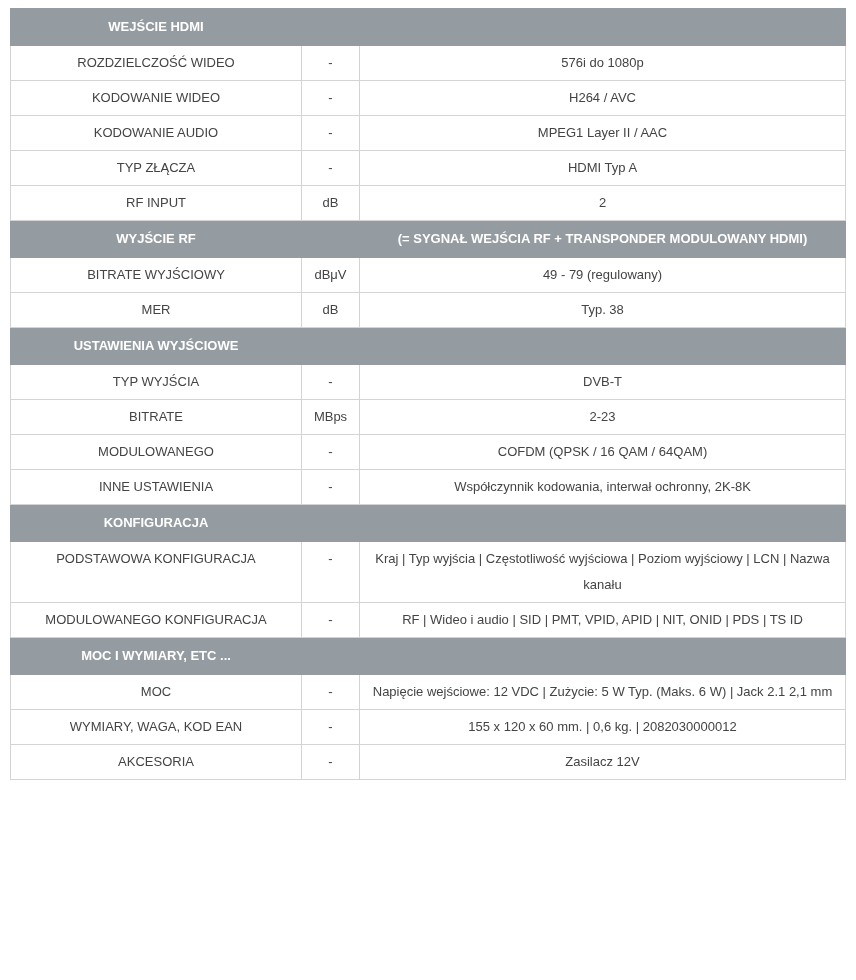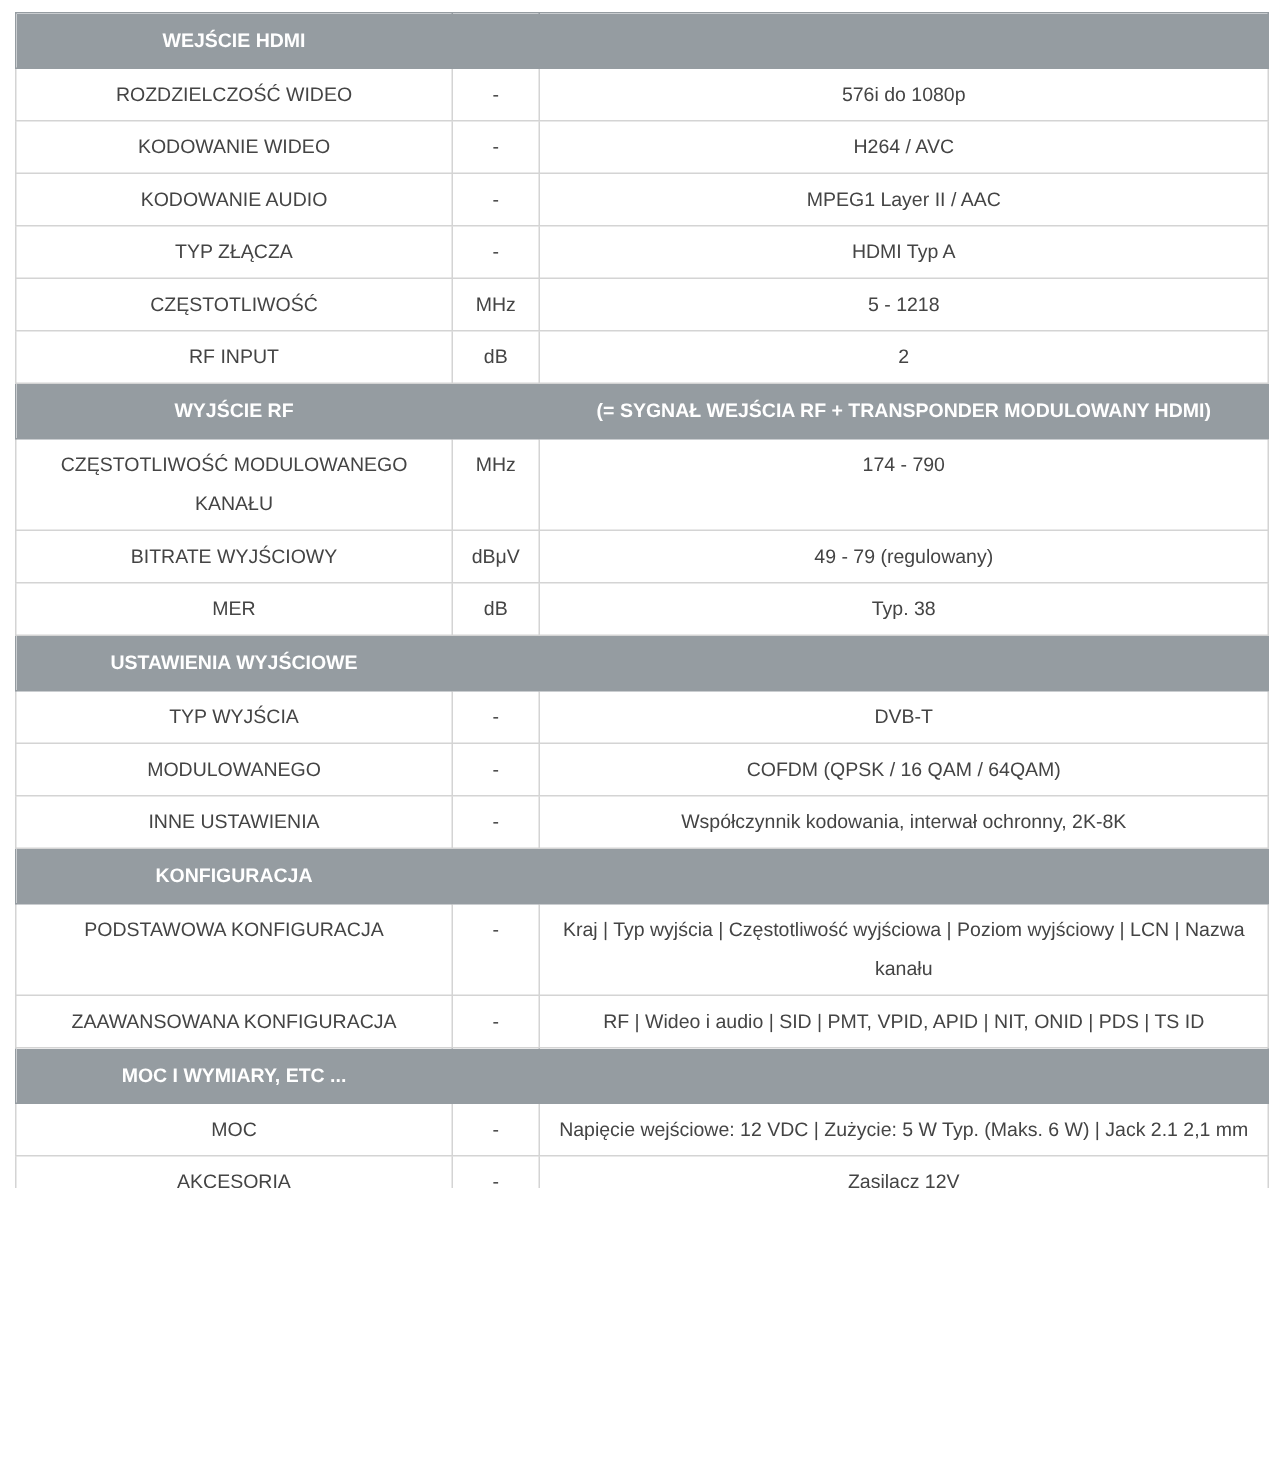--- a/index.html
+++ b/index.html
@@ -73,38 +73,28 @@
           <td>KODOWANIE AUDIO</td>
           <td>-</td>
           <td>MPEG1 Layer II / AAC</td>
         </tr>
         <tr>
           <td>TYP ZŁĄCZA</td>
           <td>-</td>
           <td>HDMI Typ A</td>
         </tr>
         <tr>
-          <td>CZĘSTOTLIWOŚĆ</td>
-          <td>MHz</td>
-          <td>5 - 1218</td>
-        </tr>
-        <tr>
           <td>RF INPUT</td>
           <td>dB</td>
           <td>2</td>
         </tr>
         <tr class="section-row">
           <td>WYJŚCIE RF</td>
           <td></td>
           <td>(= SYGNAŁ WEJŚCIA RF + TRANSPONDER MODULOWANY HDMI)</td>
-        </tr>
-        <tr>
-          <td>CZĘSTOTLIWOŚĆ MODULOWANEGO KANAŁU</td>
-          <td>MHz</td>
-          <td>174 - 790</td>
         </tr>
         <tr>
           <td>BITRATE WYJŚCIOWY</td>
           <td>dBμV</td>
           <td>49 - 79 (regulowany)</td>
         </tr>
         <tr>
           <td>MER</td>
           <td>dB</td>
           <td>Typ. 38</td>
@@ -113,54 +103,64 @@
           <td>USTAWIENIA WYJŚCIOWE</td>
           <td></td>
           <td></td>
         </tr>
         <tr>
           <td>TYP WYJŚCIA</td>
           <td>-</td>
           <td>DVB-T</td>
         </tr>
         <tr>
+          <td>BITRATE</td>
+          <td>MBps</td>
+          <td>2-23</td>
+        </tr>
+        <tr>
           <td>MODULOWANEGO</td>
           <td>-</td>
           <td>COFDM (QPSK / 16 QAM / 64QAM)</td>
         </tr>
         <tr>
           <td>INNE USTAWIENIA</td>
           <td>-</td>
           <td>Współczynnik kodowania, interwał ochronny, 2K-8K</td>
         </tr>
         <tr class="section-row">
           <td>KONFIGURACJA</td>
           <td></td>
           <td></td>
         </tr>
         <tr>
           <td>PODSTAWOWA KONFIGURACJA</td>
           <td>-</td>
           <td>Kraj | Typ wyjścia | Częstotliwość wyjściowa | Poziom wyjściowy | LCN | Nazwa kanału</td>
         </tr>
         <tr>
-          <td>ZAAWANSOWANA KONFIGURACJA</td>
+          <td>MODULOWANEGO KONFIGURACJA</td>
           <td>-</td>
           <td>RF | Wideo i audio | SID | PMT, VPID, APID | NIT, ONID | PDS | TS ID</td>
         </tr>
         <tr class="section-row">
           <td>MOC I WYMIARY, ETC ...</td>
           <td></td>
           <td></td>
         </tr>
         <tr>
           <td>MOC</td>
           <td>-</td>
           <td>Napięcie wejściowe: 12 VDC | Zużycie: 5 W Typ. (Maks. 6 W) | Jack 2.1 2,1 mm</td>
         </tr>
         <tr>
+          <td>WYMIARY, WAGA, KOD EAN</td>
+          <td>-</td>
+          <td>155 x 120 x 60 mm. | 0,6 kg. | 2082030000012</td>
+        </tr>
+        <tr>
           <td>AKCESORIA</td>
           <td>-</td>
           <td>Zasilacz 12V</td>
         </tr>
       </tbody>
   </table>
 </div>
 
 </body></html>

